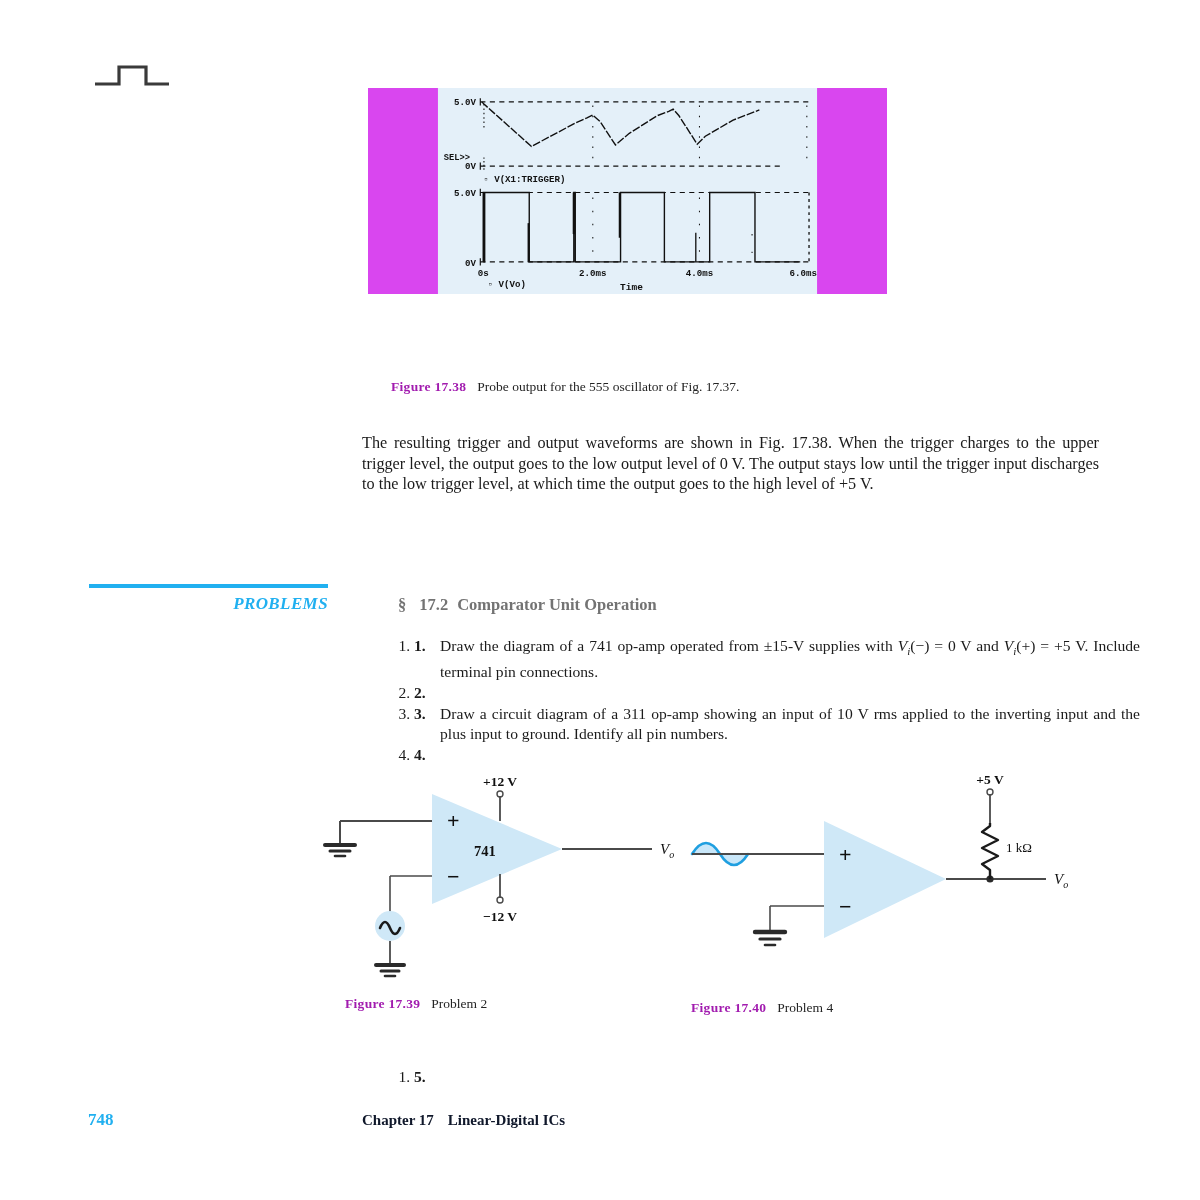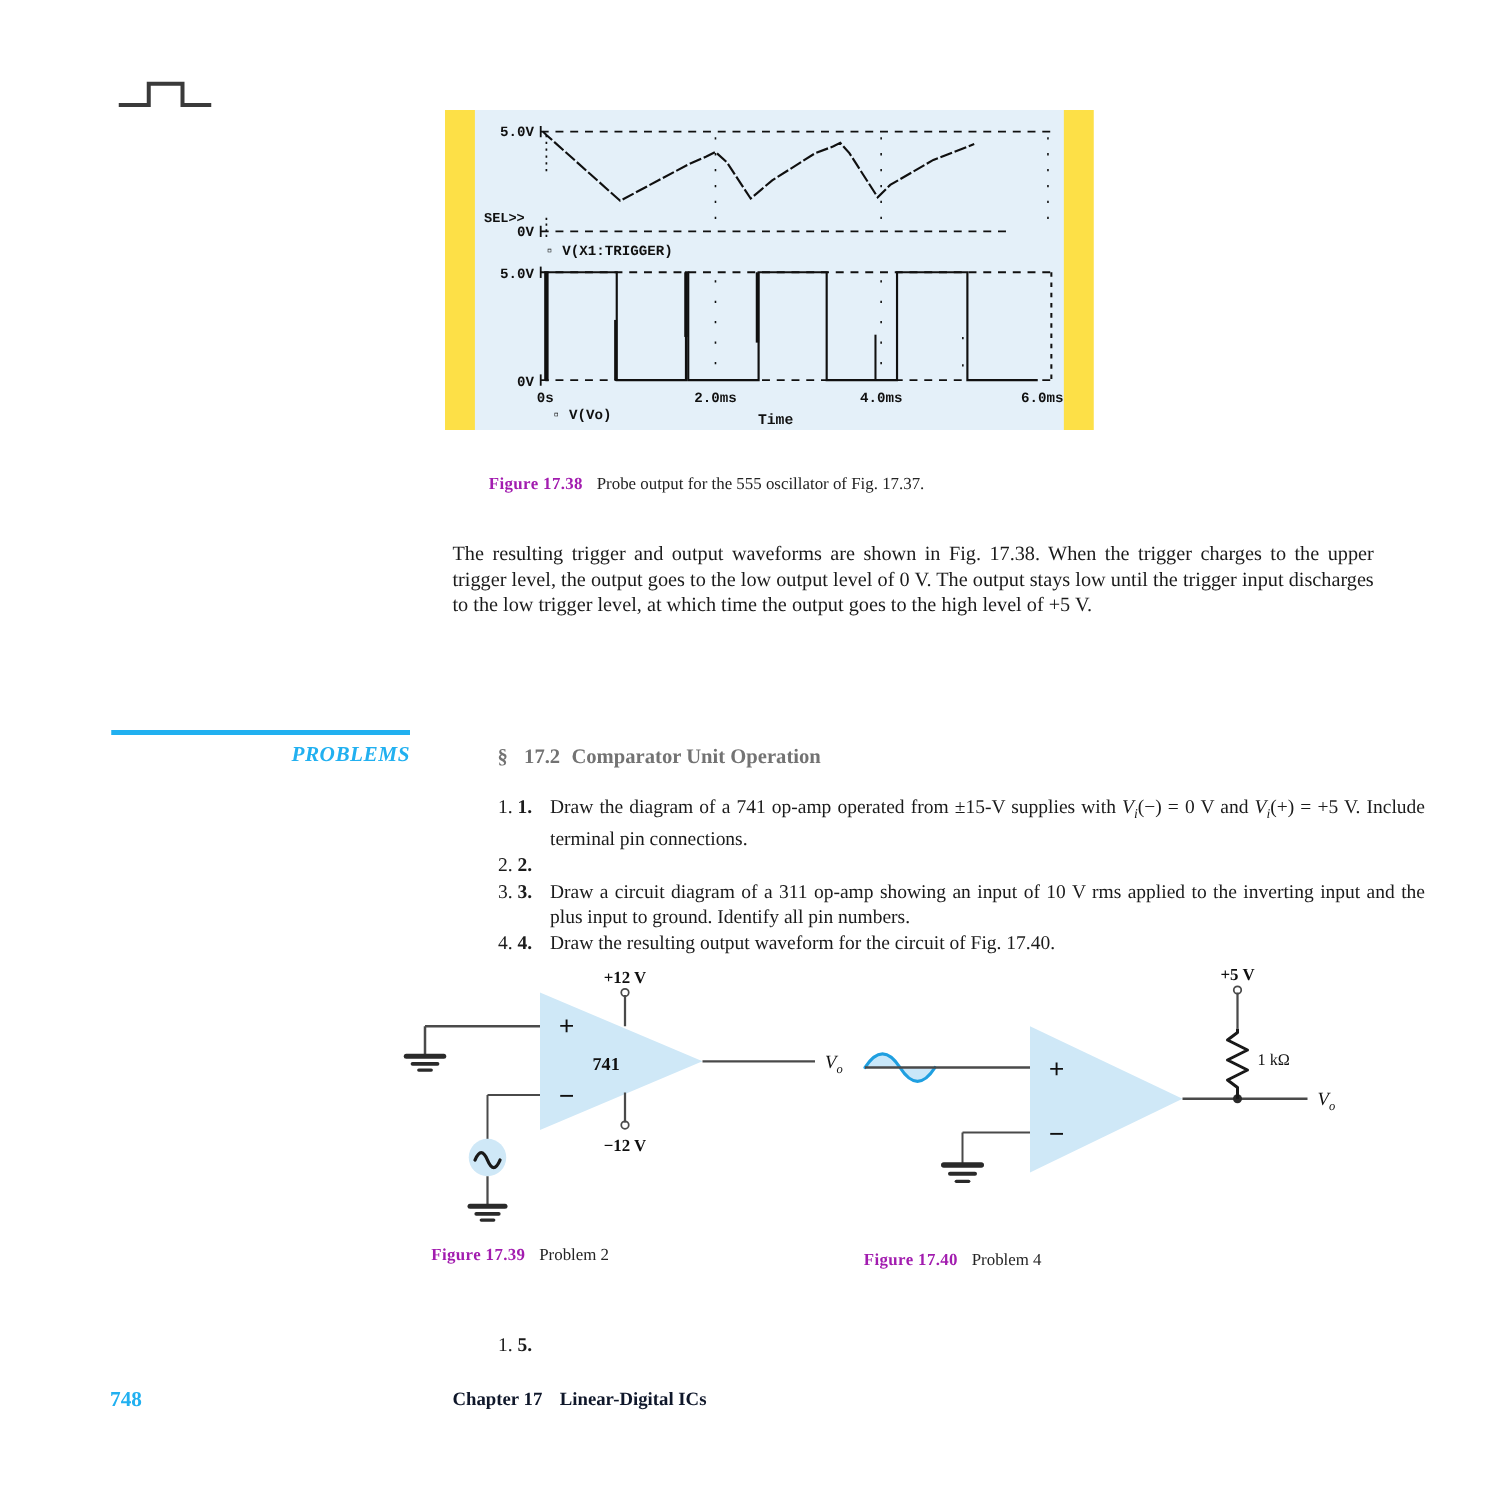--- a/index.html
+++ b/index.html
@@ -25,25 +25,25 @@
     position: absolute;
     left: 93px;
     top: 58px;
     width: 78px;
     height: 36px;
   }
 
   
   .probe-figure {
     position: absolute;
-    left: 356px;
+    left: 368px;
     top: 88px;
     width: 519px;
-    height: 256px;
-    background: #fde047;
+    height: 206px;
+    background: #d946ef;
   }
   .probe-svg { display: block; width: 100%; height: 100%; }
 
   .fig-caption {
     position: absolute;
     font-size: 13.5px;
     white-space: nowrap;
   }
   .fig-caption .fig-label {
     color: #a21caf;
@@ -238,21 +238,21 @@
   <div class="problems-title">PROBLEMS</div>
 
   <div class="section-head">
     <span class="sect-sym">§</span><span class="sect-num">17.2</span><span>Comparator Unit Operation</span>
   </div>
 
   <ol class="problem-list" id="problem-list-main">
       <li class="problem-item"><span class="problem-num">1.</span><span>Draw the diagram of a 741 op-amp operated from ±15-V supplies with <i>V</i><sub><i>i</i></sub>(−) = 0 V and <i>V</i><sub><i>i</i></sub>(+) = +5 V. Include terminal pin connections.</span></li>
       <li class="problem-item"><span class="problem-num">2.</span></li>
       <li class="problem-item"><span class="problem-num">3.</span><span>Draw a circuit diagram of a 311 op-amp showing an input of 10 V rms applied to the inverting input and the plus input to ground. Identify all pin numbers.</span></li>
-      <li class="problem-item"><span class="problem-num">4.</span><span>Draw the resulting output waveform for the circuit of Fig. 17.40.</span></li>
+      <li class="problem-item"><span class="problem-num">4.</span></li>
     </ol>
 
   <div class="circuit" id="circuit-1739">
     <svg viewBox="0 0 366 228" xmlns="http://www.w3.org/2000/svg">
 
       <polygon points="110,28 110,138 240,83" fill="#cfe8f7"></polygon>
 
       <polyline points="18,55 110,55" fill="none" stroke="#4a4a4a" stroke-width="2"></polyline>
       <line x1="18" y1="55" x2="18" y2="78" stroke="#4a4a4a" stroke-width="2"></line>
 

